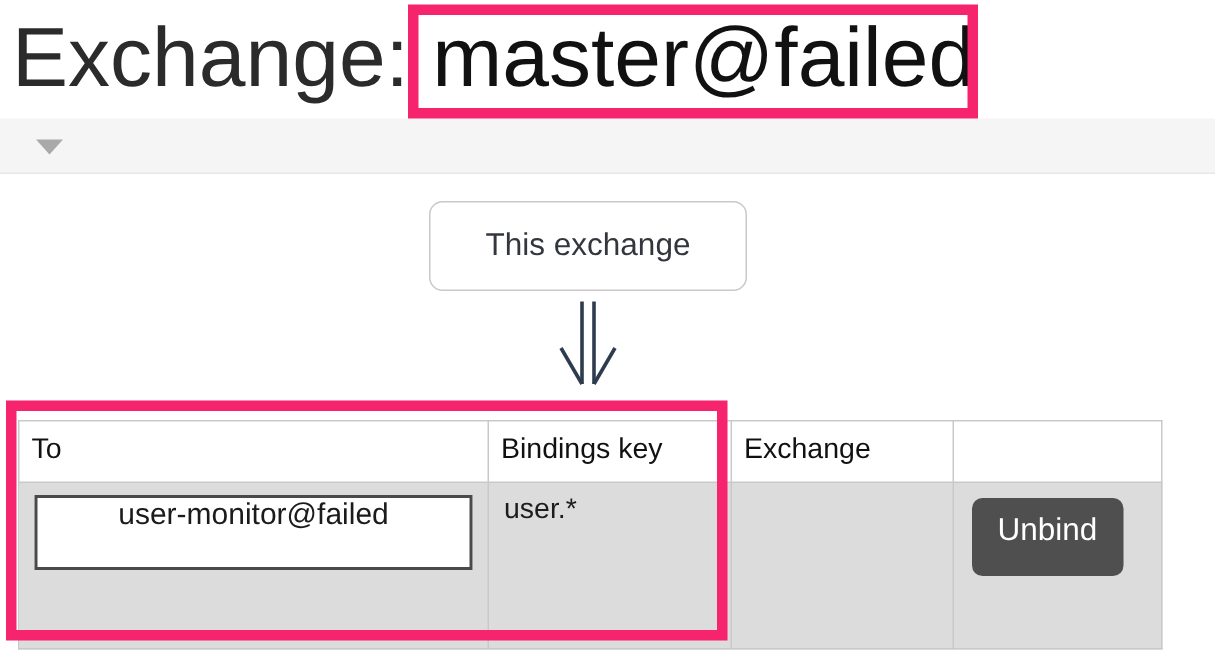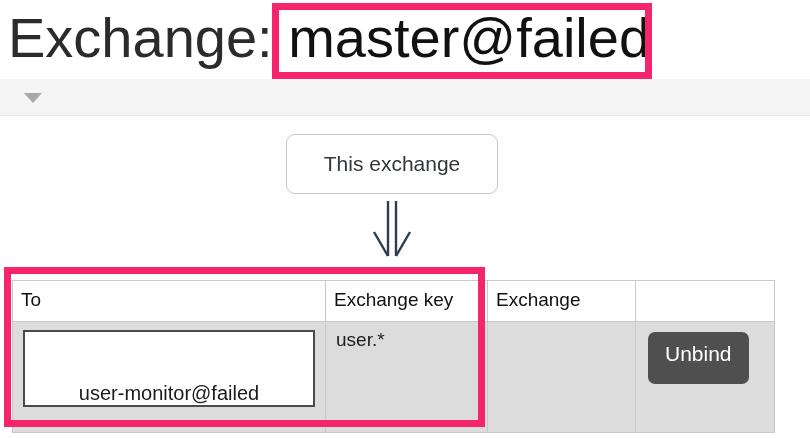--- a/index.html
+++ b/index.html
@@ -156,23 +156,23 @@
   }
   #bindings-table td.cell-args { }
   #bindings-table td.cell-actions {
     padding: 10px 0 0 12px;
   }
 
   
   .dest-box {
     border: 2px solid #4a4a4a;
     background: #ffffff;
-    height: 77px;
+    height: 50px;
     display: flex;
-    align-items: flex-end;
+    align-items: flex-start;
     justify-content: center;
     font-size: 20px;
     color: #1b1b1b;
     box-sizing: border-box;
   }
 
   
   .unbind-button {
     display: inline-block;
     background: #4f4f4f;
@@ -231,21 +231,21 @@
 <table id="bindings-table">
   <colgroup>
     <col class="c-to">
       <col class="c-rk">
       <col class="c-args">
       <col class="c-actions">
   </colgroup>
   <thead>
     <tr>
       <th>To</th>
-      <th>Exchange key</th>
+      <th>Bindings key</th>
       <th>Exchange</th>
       <th></th>
     </tr>
   </thead>
   <tbody>
     <tr>
       <td class="cell-to">
         <div class="dest-box">
           <span>user-monitor@failed</span>
         </div>

